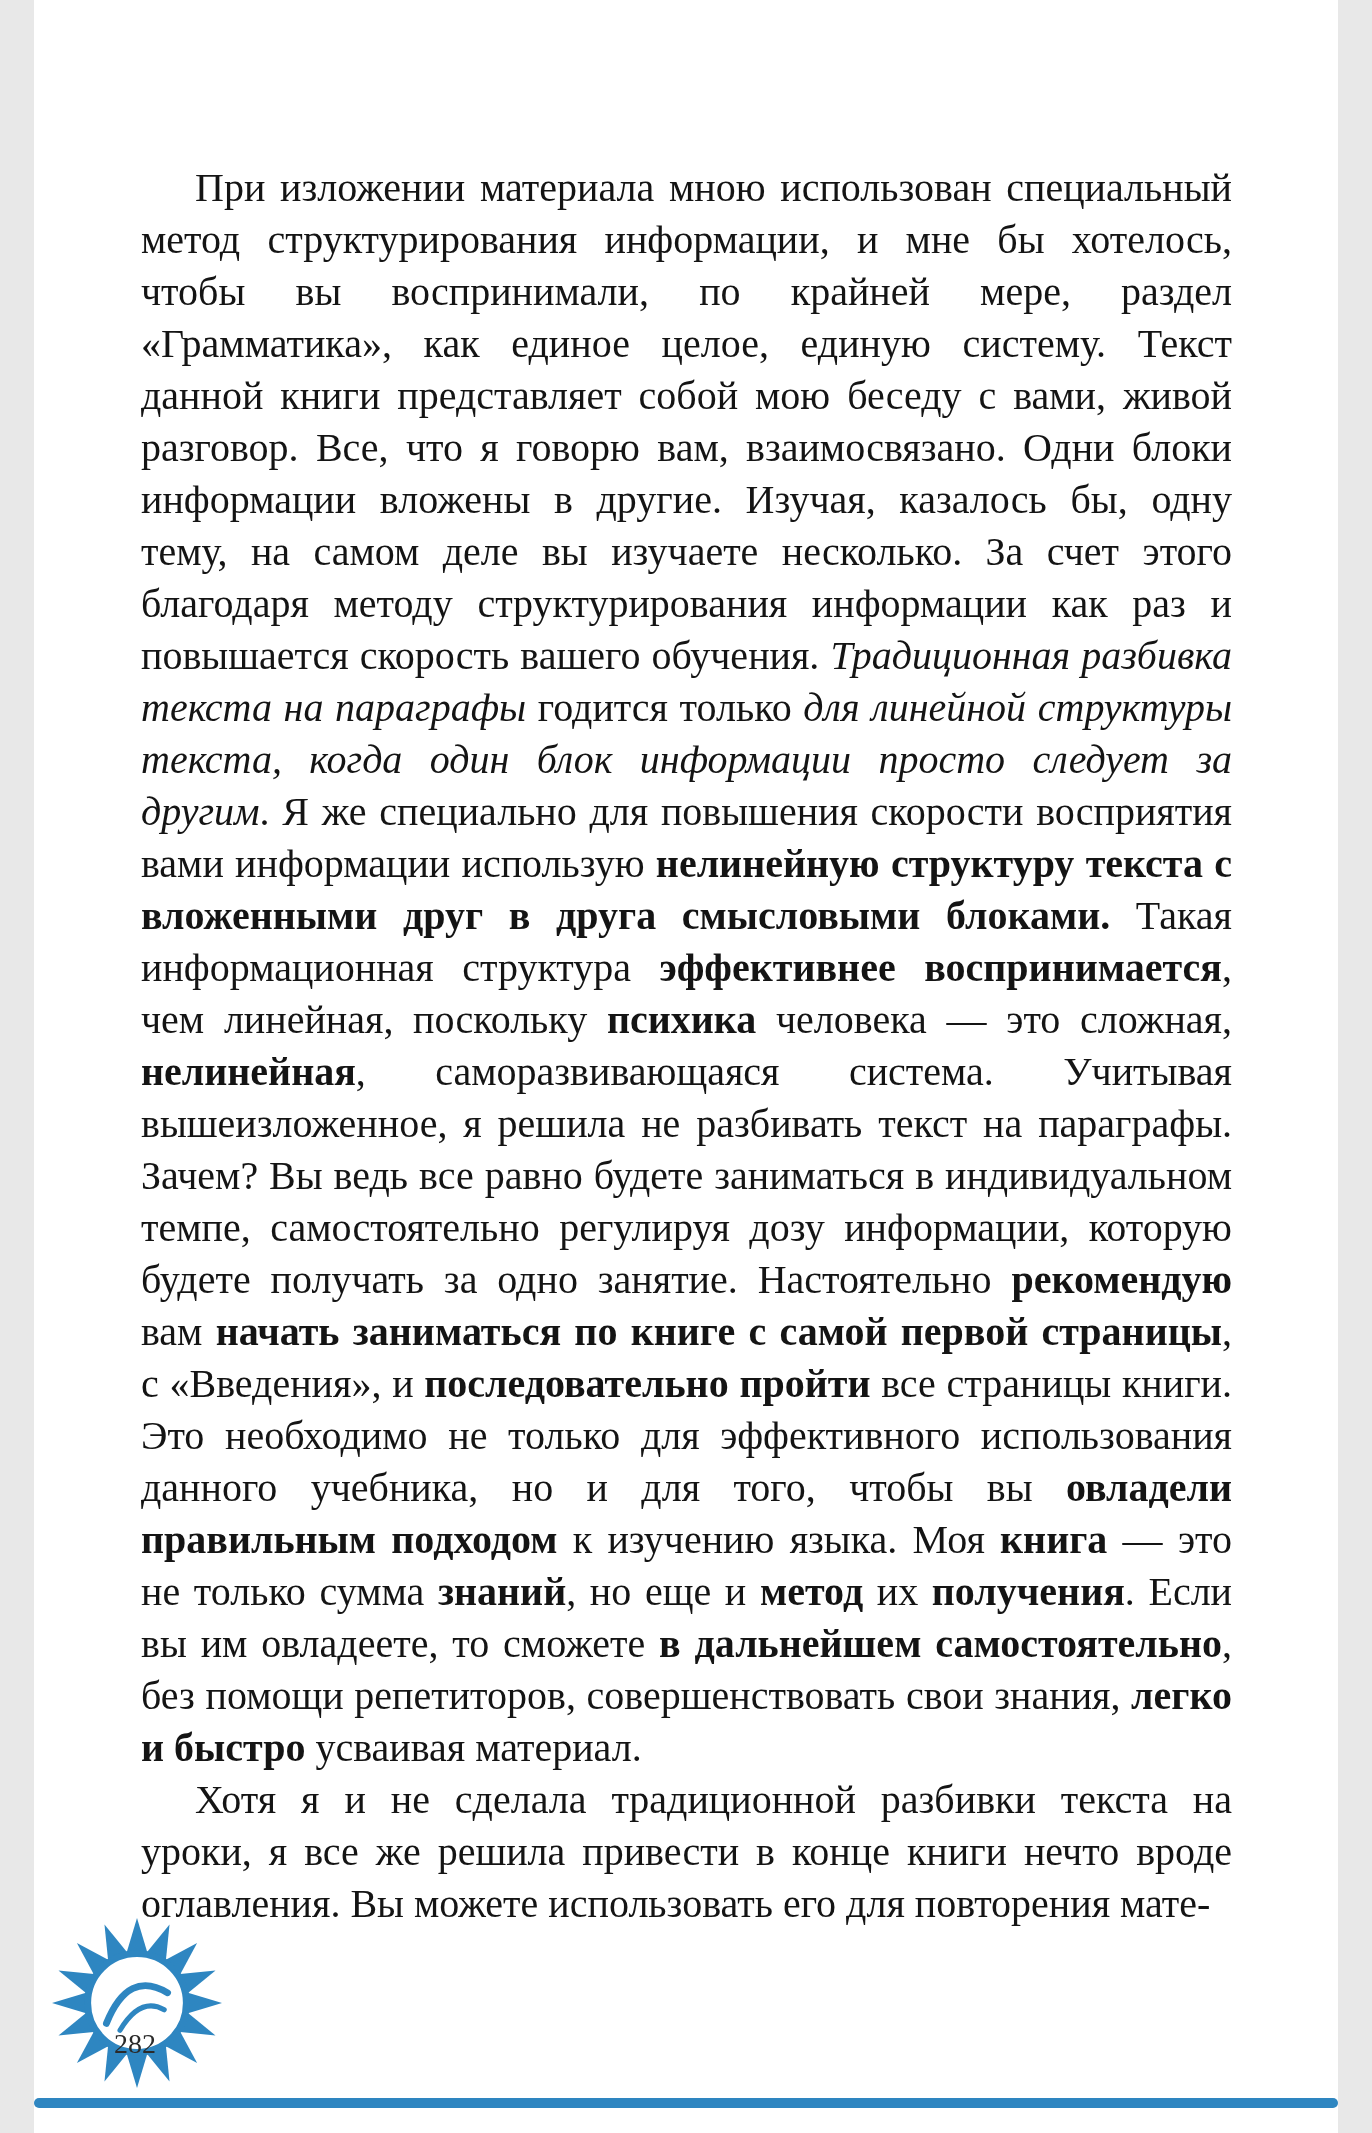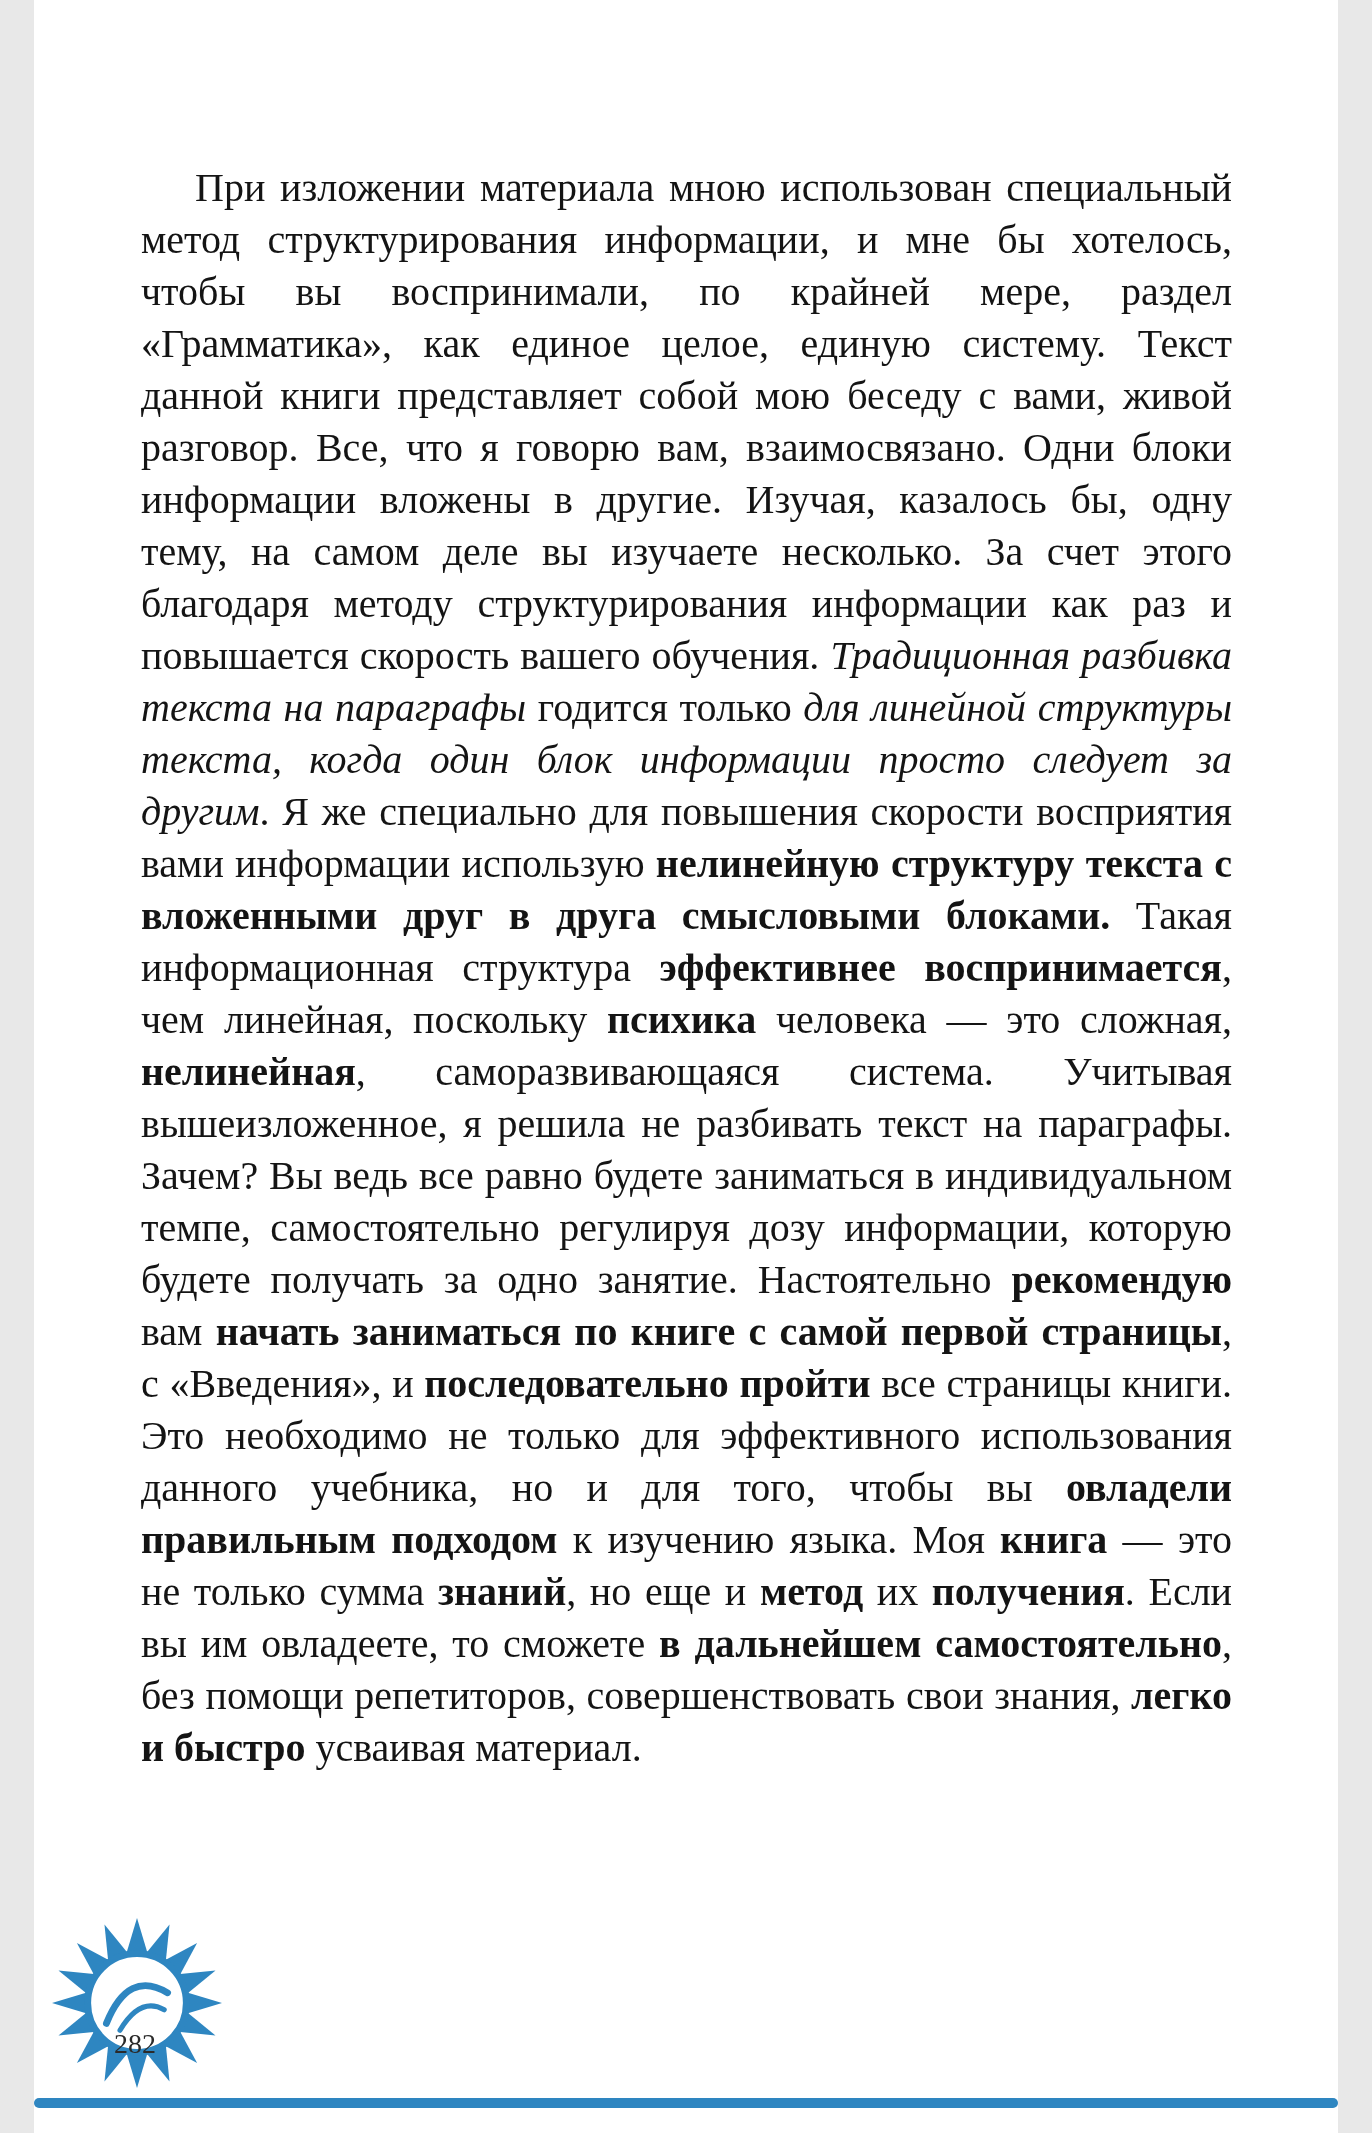--- a/index.html
+++ b/index.html
@@ -59,20 +59,21 @@
     z-index:2;
   }
 </style>
 </head>
 <body>
 
 <div class="page">
 
   <div class="text-block" style="color: rgb(20, 20, 20);">
       <p class="para"><span>При изложении материала мною использован специальный метод структурирования информации, и мне бы хотелось, чтобы вы воспринимали, по крайней мере, раздел «Грамматика», как единое целое, единую систему. Текст данной книги представляет собой мою беседу с вами, живой разговор. Все, что я говорю вам, взаимосвязано. Одни блоки информации вложены в другие. Изучая, казалось бы, одну тему, на самом деле вы изучаете несколько. За счет этого благодаря методу структурирования информации как раз и повышается скорость вашего обучения. </span><span class="i">Традиционная разбивка текста на параграфы</span><span> годится только </span><span class="i">для линейной структуры текста, когда один блок информации просто следует за другим</span><span>. Я же специально для повышения скорости восприятия вами информации использую </span><span class="b">нелинейную структуру текста с вложенными друг в друга смысловыми блоками.</span><span> Такая информационная структура </span><span class="b">эффективнее воспринимается</span><span>, чем линейная, поскольку </span><span class="b">психика</span><span> человека — это сложная, </span><span class="b">нелинейная</span><span>, саморазвивающаяся система. Учитывая вышеизложенное, я решила не разбивать текст на параграфы. Зачем? Вы ведь все равно будете заниматься в индивидуальном темпе, самостоятельно регулируя дозу информации, которую будете получать за одно занятие. Настоятельно </span><span class="b">рекомендую</span><span> вам </span><span class="b">начать заниматься по книге с самой первой страницы</span><span>, с «Введения», и </span><span class="b">последовательно пройти</span><span> все страницы книги. Это необходимо не только для эффективного использования данного учебника, но и для того, чтобы вы </span><span class="b">овладели правильным подходом</span><span> к изучению языка. Моя </span><span class="b">книга</span><span> — это не только сумма </span><span class="b">знаний</span><span>, но еще и </span><span class="b">метод</span><span> их </span><span class="b">получения</span><span>. Если вы им овладеете, то сможете </span><span class="b">в дальнейшем самостоятельно</span><span>, без помощи репетиторов, совершенствовать свои знания, </span><span class="b">легко и быстро</span><span> усваивая материал.</span></p>
+      <p class="para"><span>Хотя я и не сделала традиционной разбивки текста на уроки, я все же решила привести в конце книги нечто вроде оглавления. Вы можете использовать его для повторения мате-</span></p>
     </div>
 
   <span class="sun-logo">
     <svg viewBox="0 0 100 100" width="170" height="170">
       <g fill="#2e86c1">
         <g transform="rotate(0 50 50)">
             <polygon points="50,0 44,20 56,20"></polygon>
           </g>
         <g transform="rotate(22.5 50 50)">
             <polygon points="50,0 44,20 56,20"></polygon>

